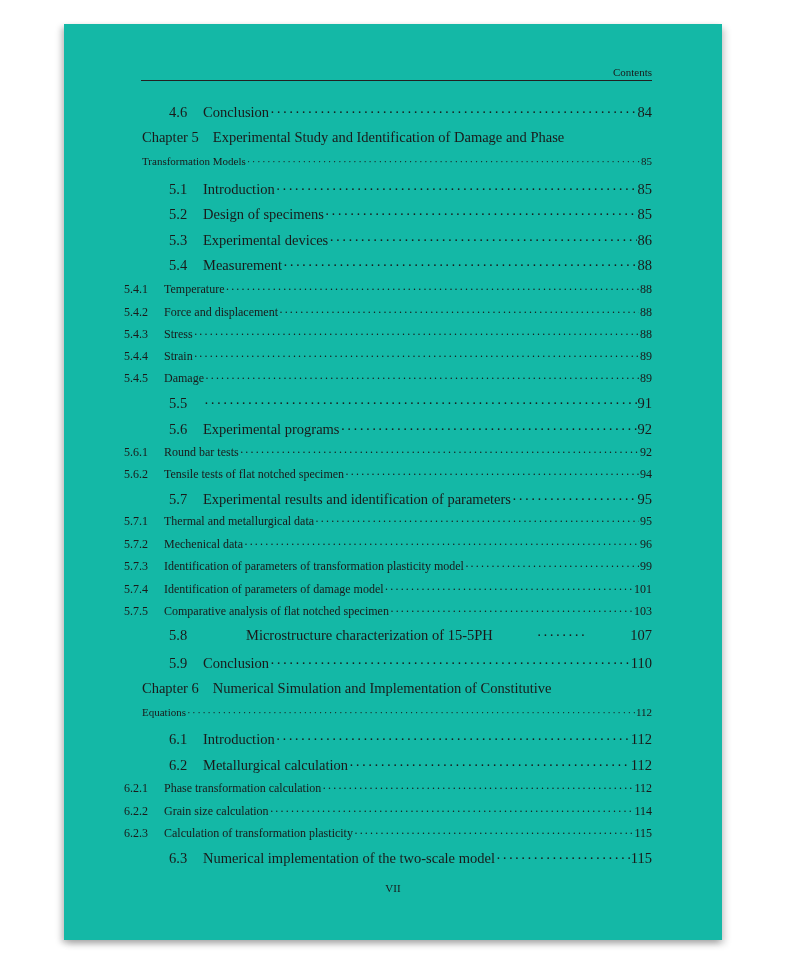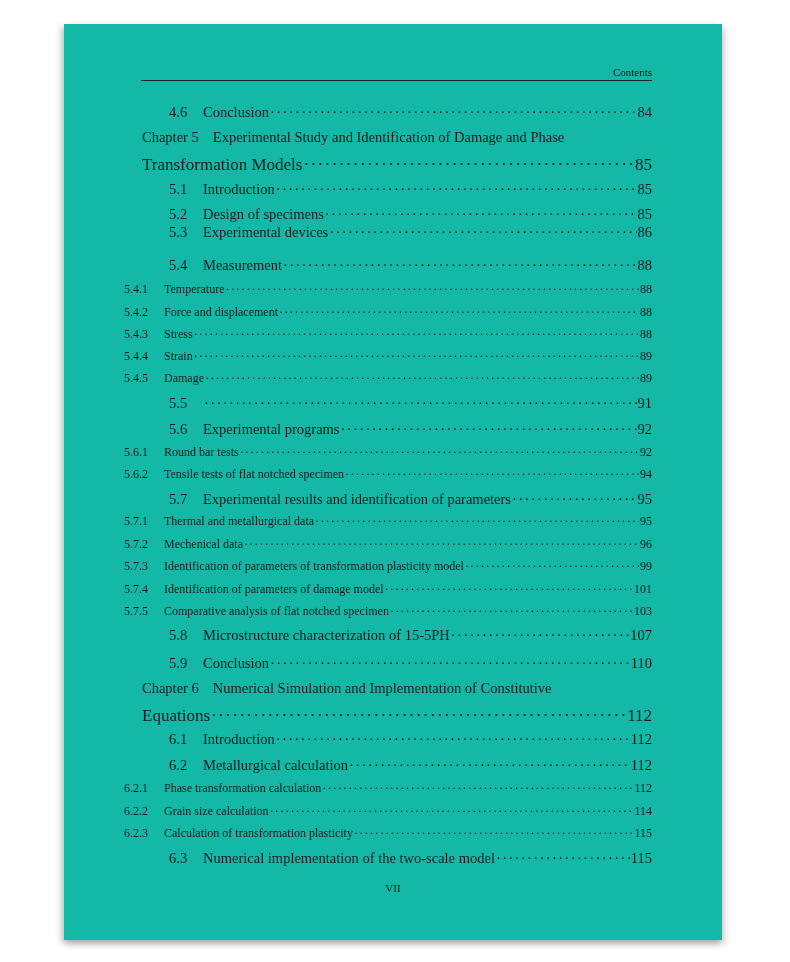--- a/index.html
+++ b/index.html
@@ -19,21 +19,21 @@
   .entry .leader { flex:1; overflow:hidden; margin:0 1px; letter-spacing:1.4px; }
   .entry .leader::after { content:"··································································································································································································"; }
   .entry .page-num { text-align:right; }
   .lvl1 { font-size:14.5px; }
   .lvl1 .num { width:34px; margin-left:105px; }
   .lvl2 { font-size:12px; }
   .lvl2 .num { width:40px; margin-left:60px; }
   .lvl2 .leader { letter-spacing:1.2px; }
   .chap { font-size:14.5px; }
   .chap .num { margin-left:78px; width:auto; padding-right:14px; }
-  .cont { font-size:17px; }
+  .cont { font-size:11px; }
   .cont .title { margin-left:78px; }
   .folio { position:absolute; left:0; width:100%; text-align:center; font-size:11px; top:858px; }
 </style>
 </head>
 <body>
 
 <div class="page">
   <div class="header">
     <span>Contents</span>
   </div>
@@ -58,21 +58,21 @@
         <span class="title">Introduction</span>
         <span class="leader"></span>
         <span class="page-num">85</span>
       </div>
       <div class="entry lvl1" style="top: 182px;">
         <span class="num">5.2</span>
         <span class="title">Design of specimens</span>
         <span class="leader"></span>
         <span class="page-num">85</span>
       </div>
-      <div class="entry lvl1" style="top: 200px;">
+      <div class="entry lvl1" style="top: 208px;">
         <span class="num">5.3</span>
         <span class="title">Experimental devices</span>
         <span class="leader"></span>
         <span class="page-num">86</span>
       </div>
       <div class="entry lvl1" style="top: 233px;">
         <span class="num">5.4</span>
         <span class="title">Measurement</span>
         <span class="leader"></span>
         <span class="page-num">88</span>
@@ -159,21 +159,21 @@
         <span class="title">Identification of parameters of damage model</span>
         <span class="leader"></span>
         <span class="page-num">101</span>
       </div>
       <div class="entry lvl2" style="top: 580px;">
         <span class="num">5.7.5</span>
         <span class="title">Comparative analysis of flat notched specimen</span>
         <span class="leader"></span>
         <span class="page-num">103</span>
       </div>
-      <div class="entry lvl1" style="top: 603px;">
+      <div class="entry lvl1" style="top: 603px; gap: 43px;">
         <span class="num">5.8</span>
         <span class="title">Microstructure characterization of 15-5PH</span>
         <span class="leader"></span>
         <span class="page-num">107</span>
       </div>
       <div class="entry lvl1" style="top: 631px;">
         <span class="num">5.9</span>
         <span class="title">Conclusion</span>
         <span class="leader"></span>
         <span class="page-num">110</span>

